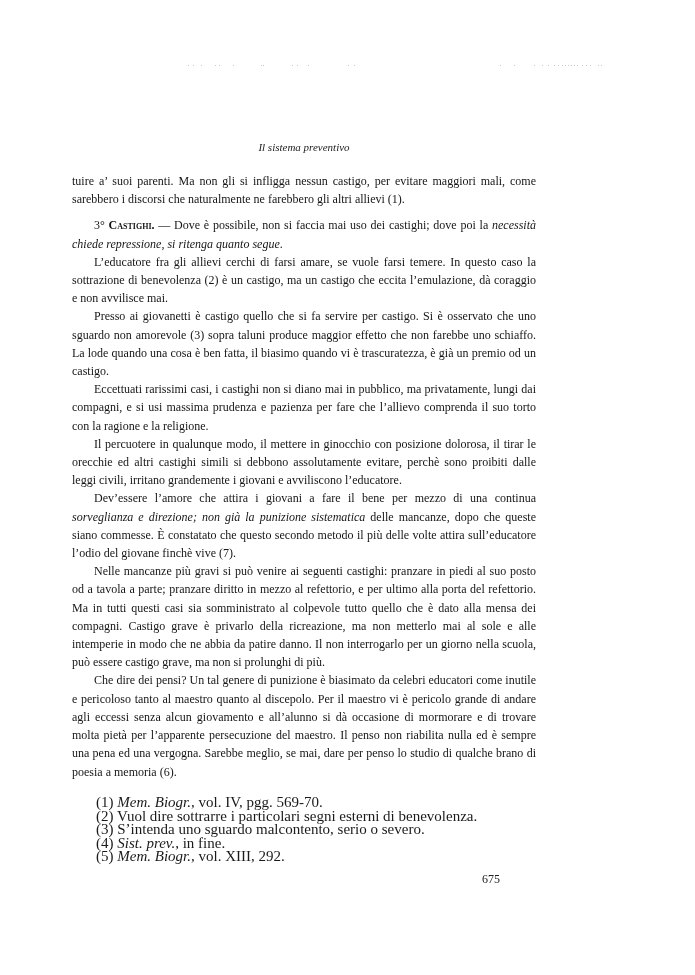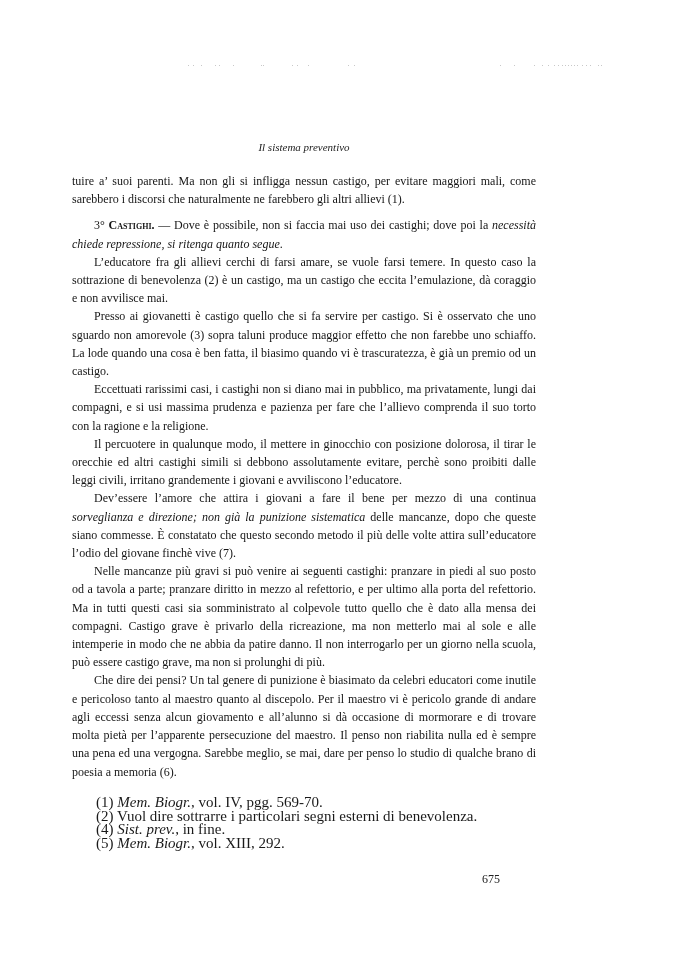--- a/index.html
+++ b/index.html
@@ -83,17 +83,18 @@
 
   <p><span>Dev’essere l’amore che attira i giovani a fare il bene per mezzo di una continua </span><em>sorveglianza e direzione; non già la punizione sistematica</em><span> delle mancanze, dopo che queste siano commesse. È constatato che questo secondo metodo il più delle volte attira sull’educatore l’odio del giovane finchè vive (7).</span></p>
 
   <p>Nelle mancanze più gravi si può venire ai seguenti castighi: pranzare in piedi al suo posto od a tavola a parte; pranzare diritto in mezzo al refettorio, e per ultimo alla porta del refettorio. Ma in tutti questi casi sia somministrato al colpevole tutto quello che è dato alla mensa dei compagni. Castigo grave è privarlo della ricreazione, ma non metterlo mai al sole e alle intemperie in modo che ne abbia da patire danno. Il non interrogarlo per un giorno nella scuola, può essere castigo grave, ma non si prolunghi di più.</p>
   <p>Che dire dei pensi? Un tal genere di punizione è biasimato da celebri educatori come inutile e pericoloso tanto al maestro quanto al discepolo. Per il maestro vi è pericolo grande di andare agli eccessi senza alcun giovamento e all’alunno si dà occasione di mormorare e di trovare molta pietà per l’apparente persecuzione del maestro. Il penso non riabilita nulla ed è sempre una pena ed una vergogna. Sarebbe meglio, se mai, dare per penso lo studio di qualche brano di poesia a memoria (6).</p>
 </div>
 
 <div class="footnotes">
   <div class="footnote"><span>(1)</span> <em>Mem. Biogr.</em><span>, vol. IV, pgg. 569-70.</span></div>
   <div class="footnote"><span>(2)</span> <span>Vuol dire sottrarre i particolari segni esterni di benevolenza.</span></div>
+  <div class="footnote"><span>(3)</span> <span>S’intenda uno sguardo malcontento, serio o severo.</span></div>
   <div class="footnote"><span>(4)</span> <em>Sist. prev.</em><span>, in fine.</span></div>
   <div class="footnote"><span>(5)</span> <em>Mem. Biogr.</em><span>, vol. XIII, 292.</span></div>
 </div>
 
 <div class="page-number">675</div>
 
 </body></html>

